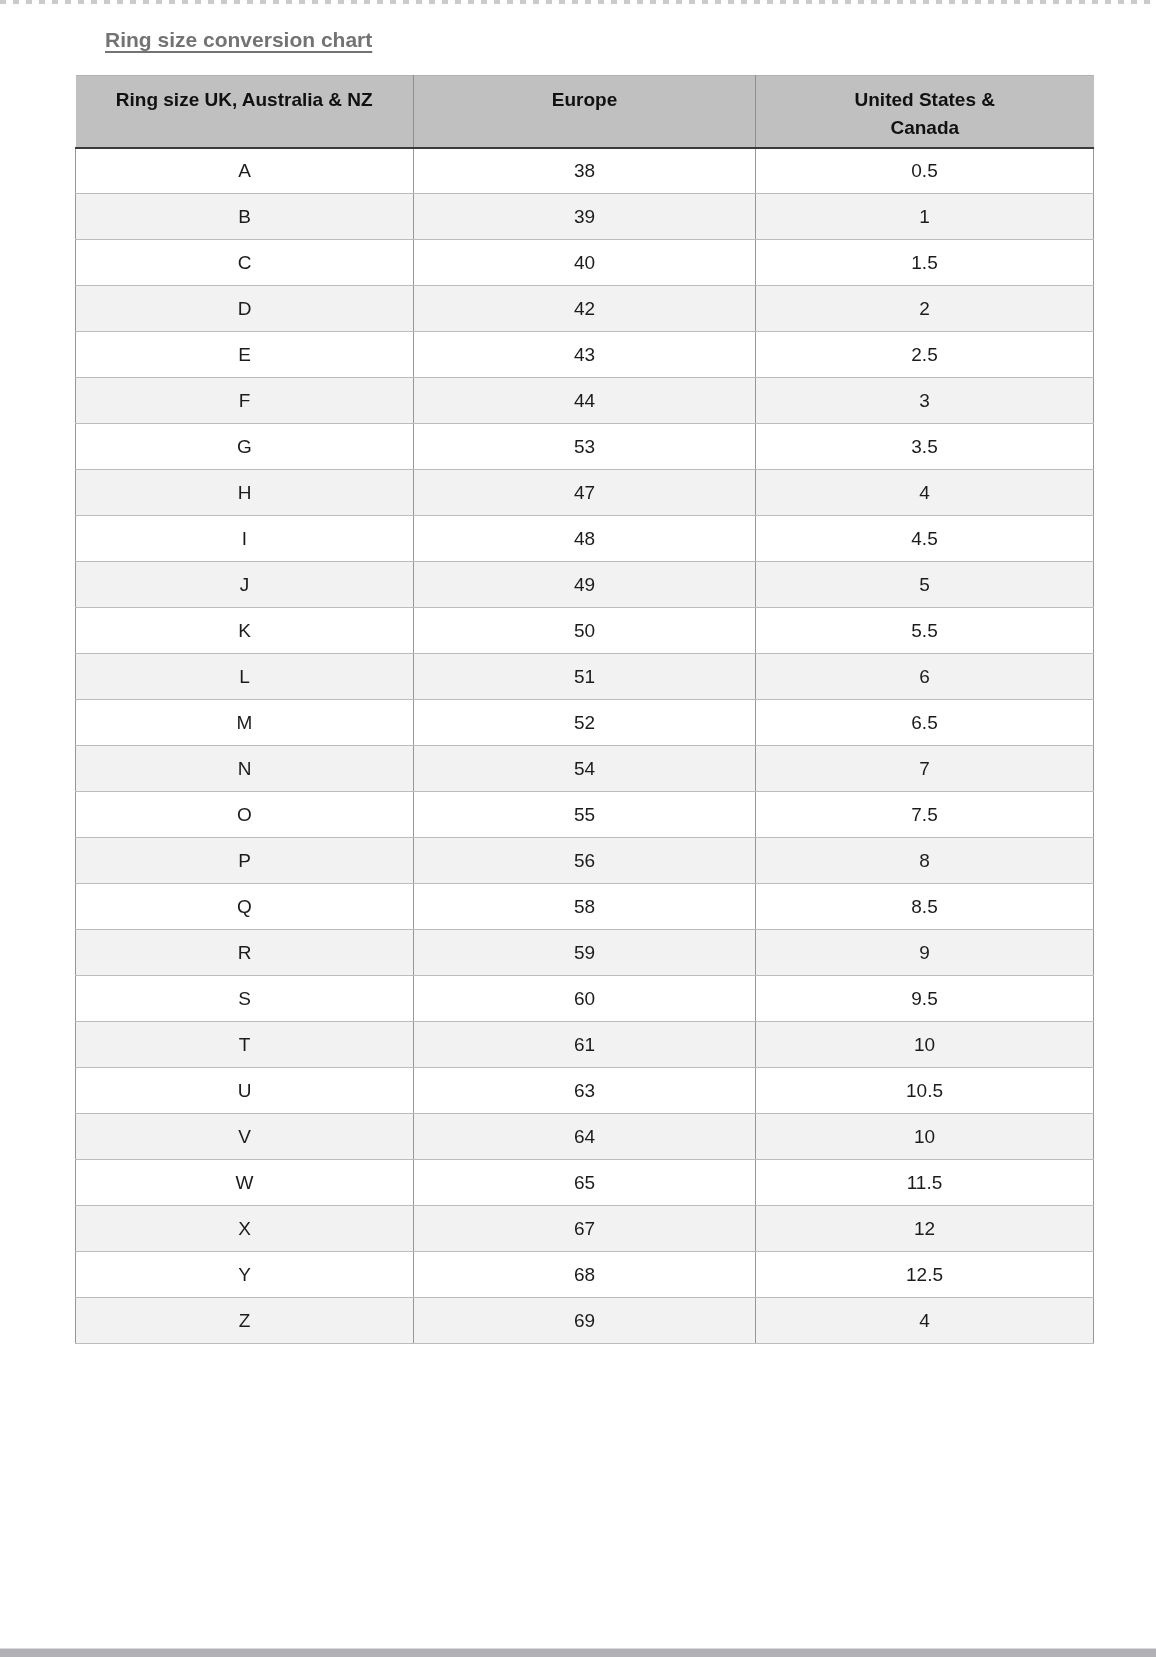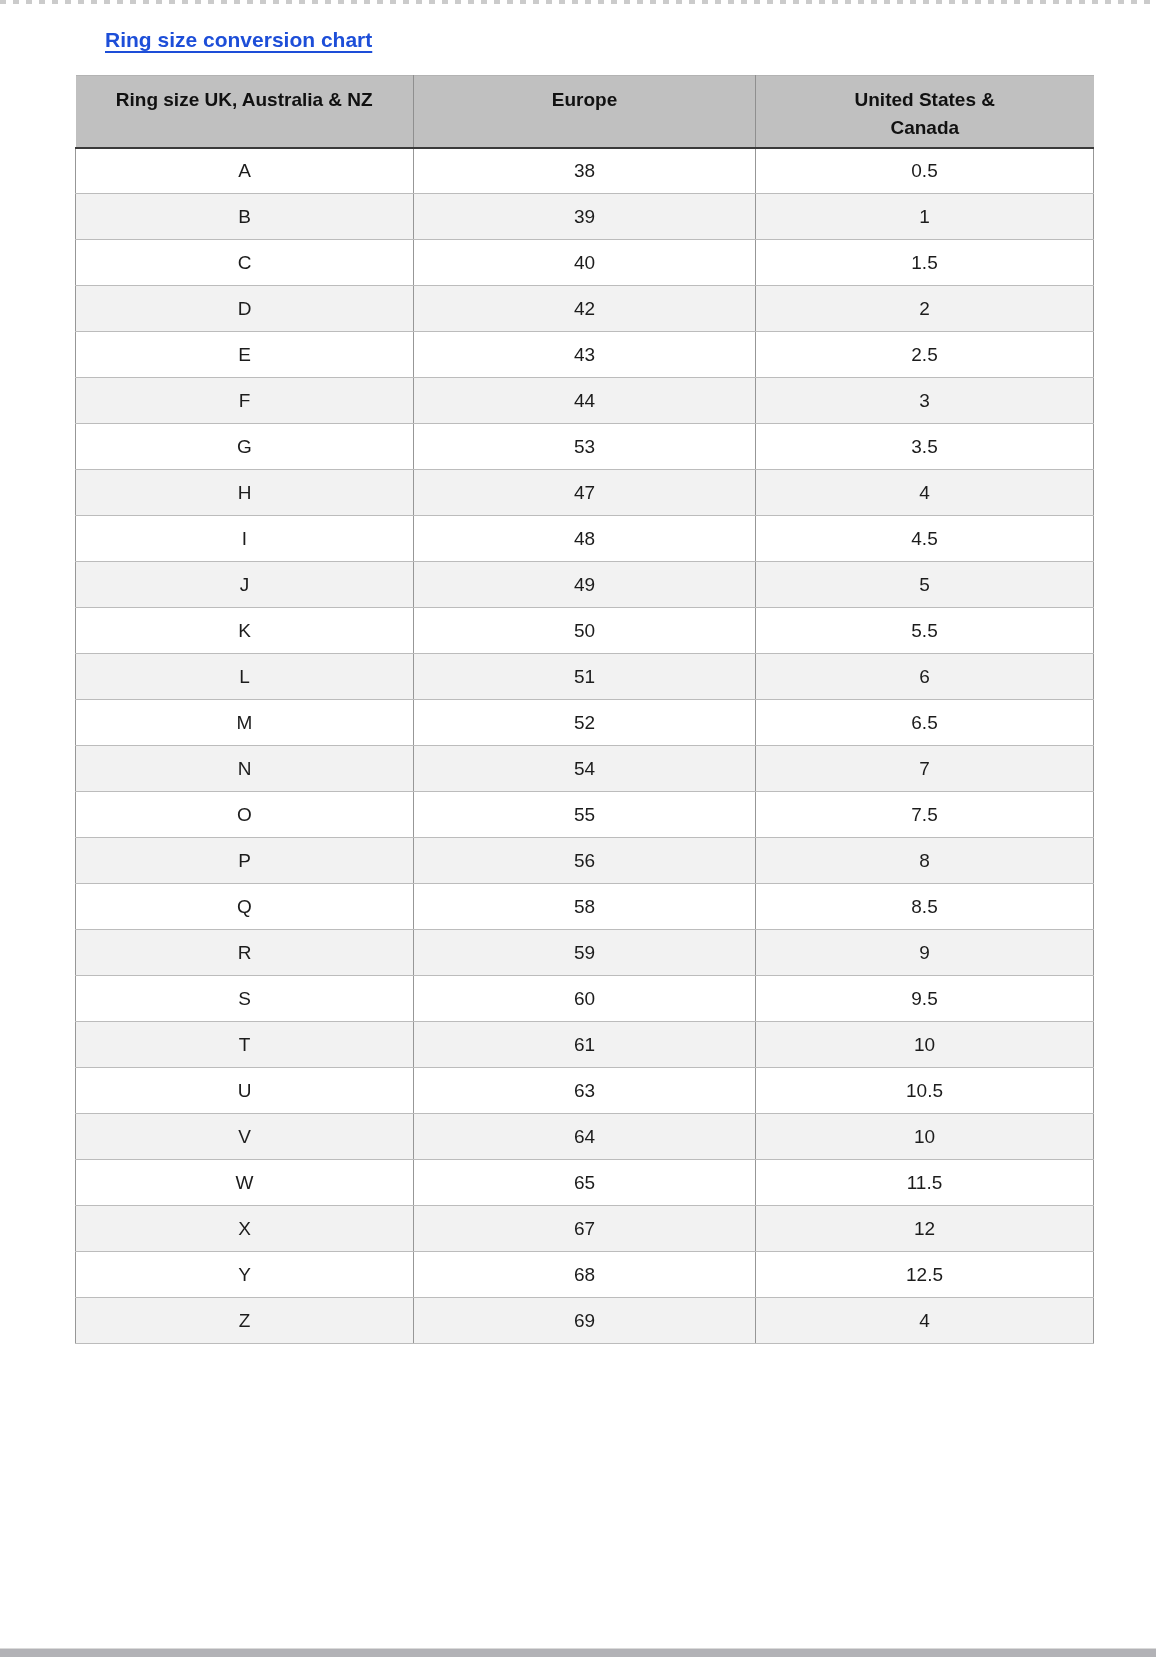--- a/index.html
+++ b/index.html
@@ -40,21 +40,21 @@
     margin-top: -4px;
     letter-spacing: 0.5px;
   }
   .page-title {
     margin: 24px 8px 0 105px;
     font-size: 21px;
     font-weight: bold;
     text-decoration: underline;
     text-decoration-thickness: 2px;
     text-underline-offset: 4px;
-    color: #1d4ed8;
+    color: #737373;
   }
   table.ring-table {
     margin: 23px 0 0 75px;
     width: 1018px;
     border-collapse: collapse;
     table-layout: fixed;
   }
   table.ring-table col.c1 { width: 338px; }
   table.ring-table col.c2 { width: 342px; }
   table.ring-table col.c3 { width: 338px; }

